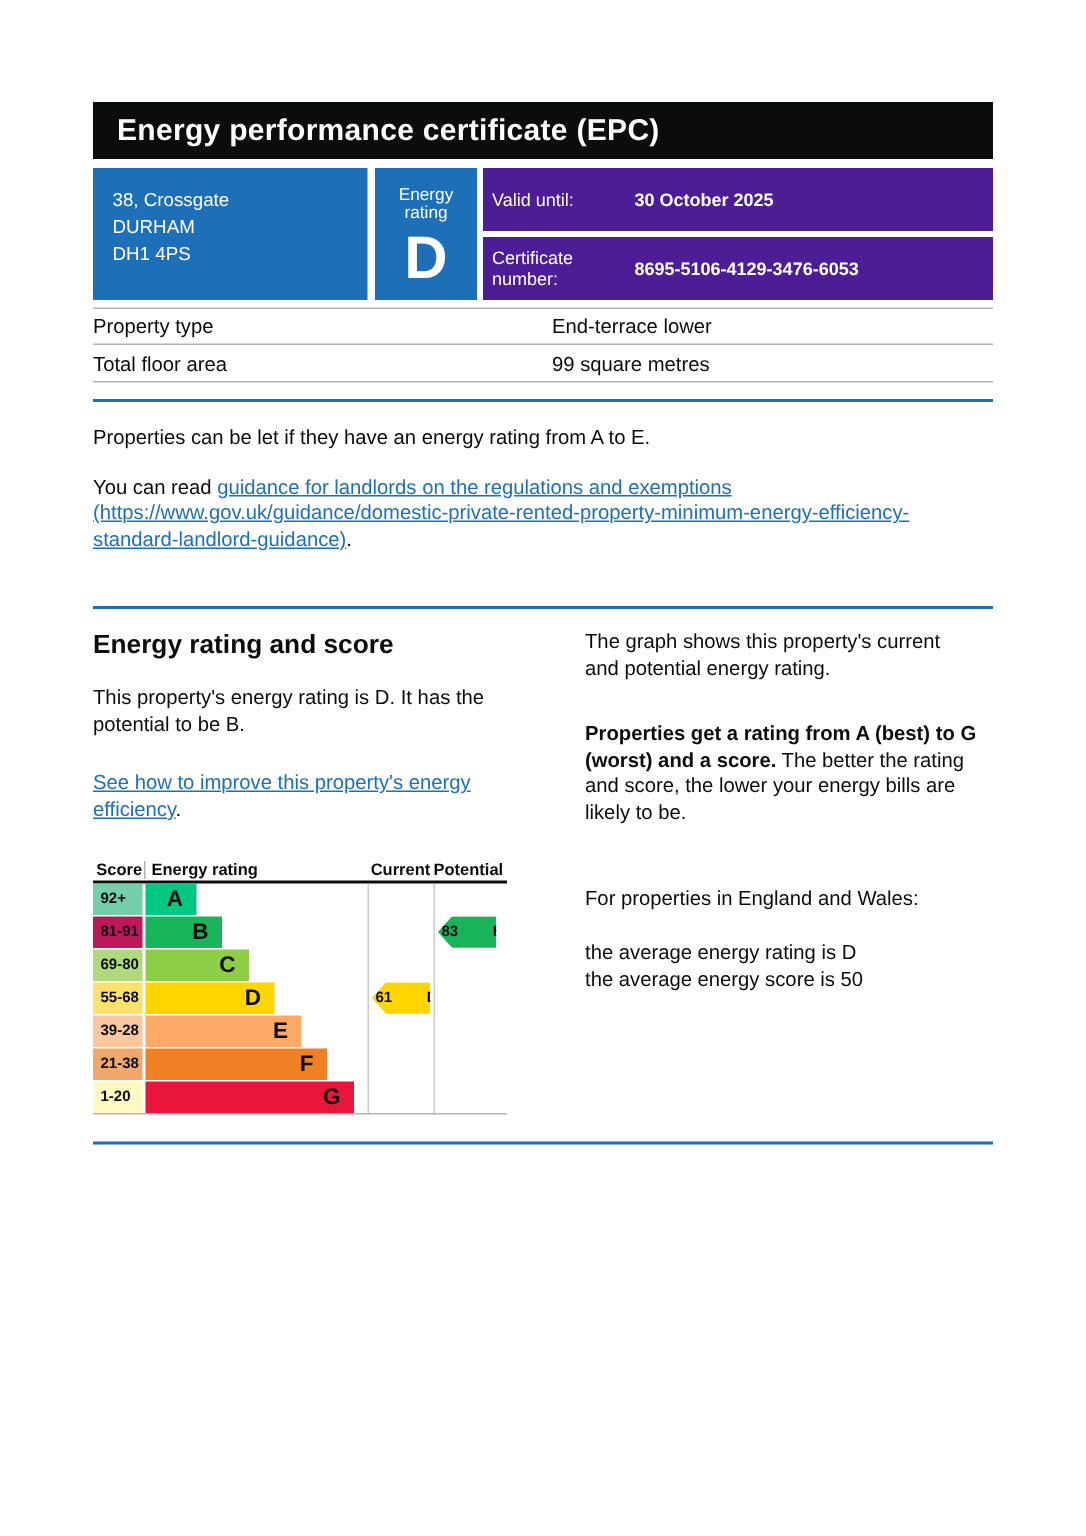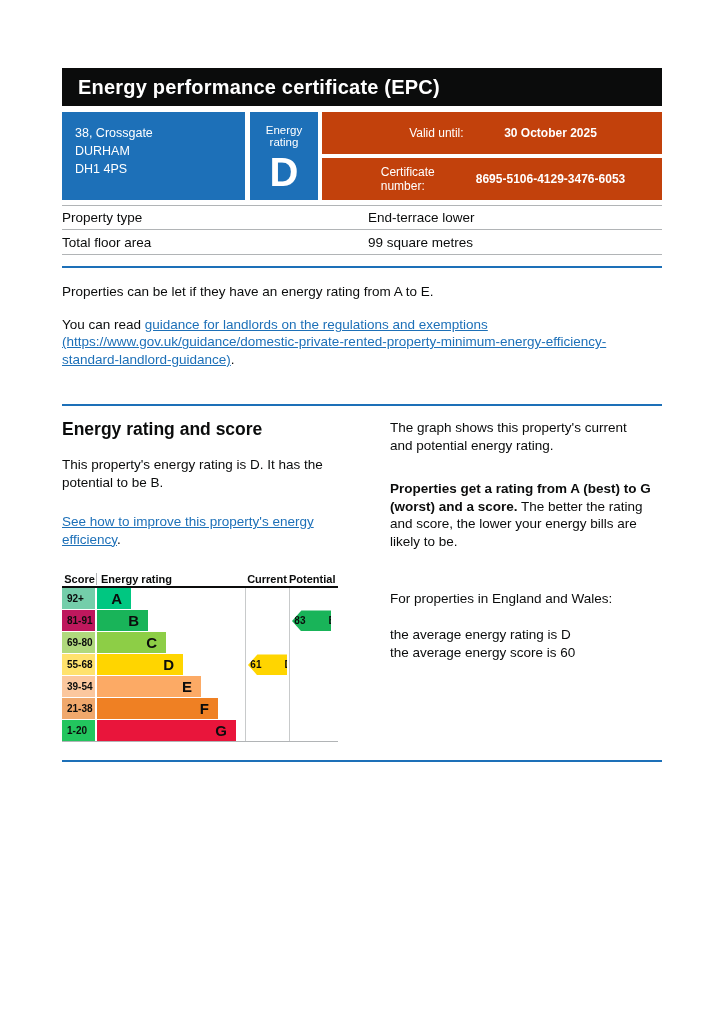--- a/index.html
+++ b/index.html
@@ -13,21 +13,21 @@
   .epc-titlebar h1 { color:#fff; font-size:20px; font-weight:bold; letter-spacing:.2px; }
 
   
   .summary { display:flex; margin-top:6px; height:88px; }
   .sum-box { background:#1d70b8; color:#fff; }
   .sum-address { width:183px; padding:13px 10px 0 13px; font-size:12.5px; line-height:1.42; }
   .sum-rating { width:68px; margin-left:5px; text-align:center; }
   .sum-rating .lbl { font-size:11.5px; margin-top:12px; }
   .sum-rating .big { font-size:40px; font-weight:bold; line-height:1.1; margin-top:2px; }
   .sum-right { margin-left:4px; flex:1; display:flex; flex-direction:column; background:transparent; }
-  .sum-row { background:#c2410c; color:#fff; flex:1; display:flex; align-items:center; padding-left:22px; font-size:12px;justify-content:center; }
+  .sum-row { background:#4c1d95; color:#fff; flex:1; display:flex; align-items:center; padding-left:6px; font-size:12px; }
   .sum-row + .sum-row { margin-top:4px; }
   .sum-row .lbl { width:95px; }
   .sum-row .val { font-weight:bold; }
 
   
   .prop-table { margin-top:5px; }
   .prop-row { display:flex; align-items:center; height:25px; border-bottom:1px solid #b1b4b6; font-size:13.5px; }
   .prop-row:first-child { border-top:1px solid #b1b4b6; }
   .prop-row .lbl { width:306px; }
 
@@ -165,29 +165,29 @@
             </div>
             <div class="epc-row">
               <span class="epc-score" style="background: rgb(176, 217, 125);">69-80</span>
               <span class="epc-bar" style="background: rgb(141, 206, 70);">C</span>
             </div>
             <div class="epc-row">
               <span class="epc-score" style="background: rgb(255, 226, 110);">55-68</span>
               <span class="epc-bar" style="background: rgb(255, 213, 0);">D</span>
             </div>
             <div class="epc-row">
-              <span class="epc-score" style="background: rgb(251, 199, 158);">39-54</span>
+              <span class="epc-score" style="background: rgb(251, 199, 158);">39-28</span>
               <span class="epc-bar" style="background: rgb(252, 170, 101);">E</span>
             </div>
             <div class="epc-row">
               <span class="epc-score" style="background: rgb(240, 168, 108);">21-38</span>
               <span class="epc-bar" style="background: rgb(239, 128, 35);">F</span>
             </div>
             <div class="epc-row">
-              <span class="epc-score" style="background: #22c55e;">1-20</span>
+              <span class="epc-score" style="background: #fef9c3;">1-20</span>
               <span class="epc-bar" style="background: rgb(233, 21, 59);">G</span>
             </div>
           </div>
 
           <span class="vline vl-1"></span>
           <span class="vline vl-2"></span>
           <span class="epc-bottom"></span>
 
           <div class="pointer ptr-current" style="background: rgb(255, 213, 0);">
             <span>61</span>
@@ -199,21 +199,21 @@
           </div>
         </div>
       </div>
 
       <div class="col-right">
         <p class="p1">The graph shows this property's current and potential energy rating.</p>
         <p class="p2"><b>Properties get a rating from A (best) to G (worst) and a score.</b><span> The better the rating and score, the lower your energy bills are likely to be.</span></p>
         <p class="p3">For properties in England and Wales:</p>
         <p class="p4">
           <span>the average energy rating is D</span><br>
-          <span>the average energy score is 60</span>
+          <span>the average energy score is 50</span>
         </p>
       </div>
     </div>
 
     <hr class="blue-rule rule-3">
 
   </div>
 </div>
 
 </body></html>

